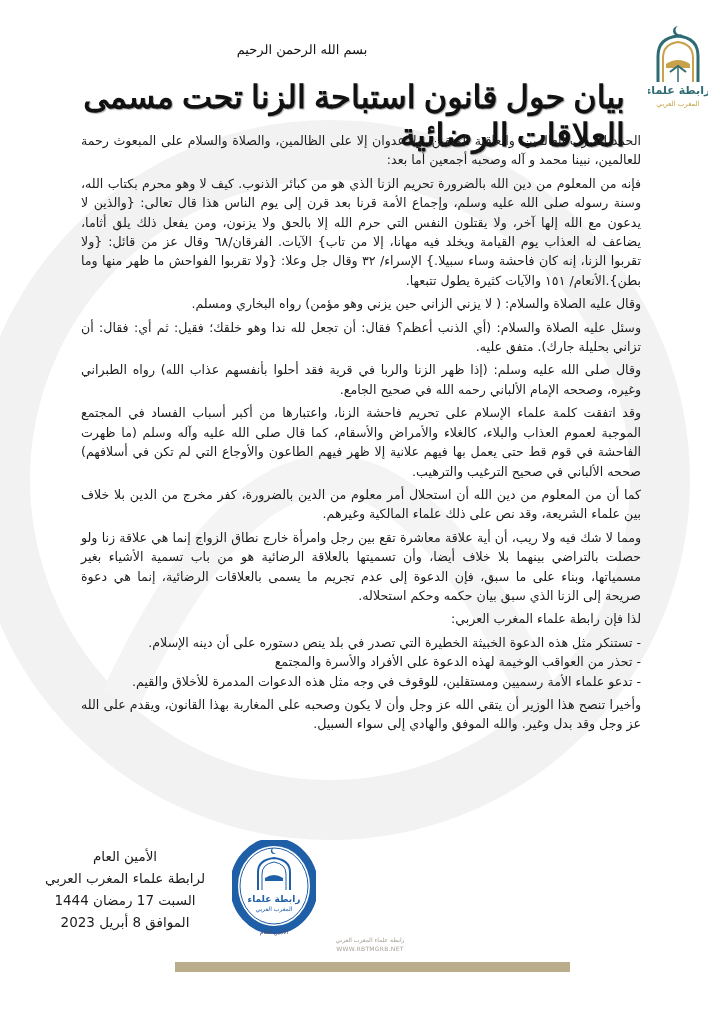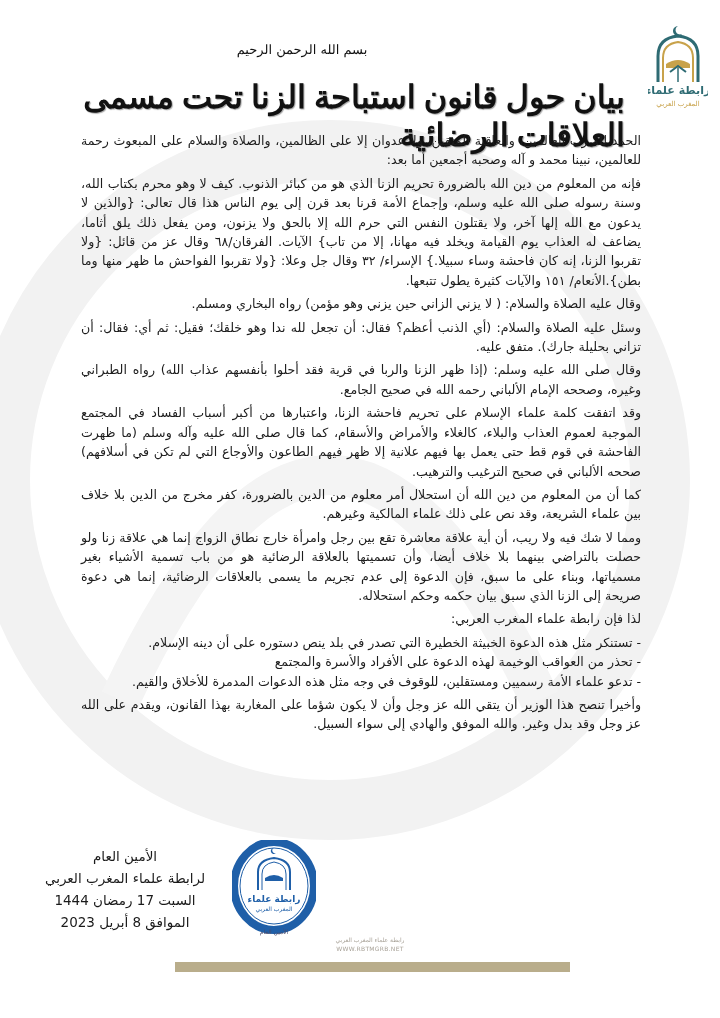--- a/index.html
+++ b/index.html
@@ -157,21 +157,21 @@
     <p>وقال عليه الصلاة والسلام: ( لا يزني الزاني حين يزني وهو مؤمن) رواه البخاري ومسلم.</p>
     <p>وسئل عليه الصلاة والسلام: (أي الذنب أعظم؟ فقال: أن تجعل لله ندا وهو خلقك؛ فقيل: ثم أي: فقال: أن تزاني بحليلة جارك). متفق عليه.</p>
     <p>وقال صلى الله عليه وسلم: (إذا ظهر الزنا والربا في قرية فقد أحلوا بأنفسهم عذاب الله) رواه الطبراني وغيره، وصححه الإمام الألباني رحمه الله في صحيح الجامع.</p>
     <p>وقد اتفقت كلمة علماء الإسلام على تحريم فاحشة الزنا، واعتبارها من أكبر أسباب الفساد في المجتمع الموجبة لعموم العذاب والبلاء، كالغلاء والأمراض والأسقام، كما قال صلى الله عليه وآله وسلم (ما ظهرت الفاحشة في قوم قط حتى يعمل بها فيهم علانية إلا ظهر فيهم الطاعون والأوجاع التي لم تكن في أسلافهم) صححه الألباني في صحيح الترغيب والترهيب.</p>
     <p>كما أن من المعلوم من دين الله أن استحلال أمر معلوم من الدين بالضرورة، كفر مخرج من الدين بلا خلاف بين علماء الشريعة، وقد نص على ذلك علماء المالكية وغيرهم.</p>
     <p>ومما لا شك فيه ولا ريب، أن أية علاقة معاشرة تقع بين رجل وامرأة خارج نطاق الزواج إنما هي علاقة زنا ولو حصلت بالتراضي بينهما بلا خلاف أيضا، وأن تسميتها بالعلاقة الرضائية هو من باب تسمية الأشياء بغير مسمياتها، وبناء على ما سبق، فإن الدعوة إلى عدم تجريم ما يسمى بالعلاقات الرضائية، إنما هي دعوة صريحة إلى الزنا الذي سبق بيان حكمه وحكم استحلاله.</p>
     <p>لذا فإن رابطة علماء المغرب العربي:</p>
     <p class="bullet">-  تستنكر مثل هذه الدعوة  الخبيثة الخطيرة التي تصدر في بلد ينص دستوره على أن دينه الإسلام.</p>
     <p class="bullet">- تحذر من العواقب الوخيمة  لهذه الدعوة على الأفراد والأسرة والمجتمع</p>
     <p class="bullet">- تدعو علماء الأمة رسميين ومستقلين، للوقوف في وجه مثل هذه الدعوات المدمرة للأخلاق والقيم.</p>
-    <p>وأخيرا تنصح هذا الوزير أن يتقي الله عز وجل وأن لا يكون شؤما على المغاربة بهذا القانون، ويقدم على الله عز وجل وقد بدل وغير. والله الموفق والهادي إلى سواء السبيل.</p>
+    <p>وأخيرا تنصح هذا الوزير أن يتقي الله عز وجل وأن لا يكون وصحبه على المغاربة بهذا القانون، ويقدم على الله عز وجل وقد بدل وغير. والله الموفق والهادي إلى سواء السبيل.</p>
   </div>
 
   <div class="signature">
     <div>الأمين العام</div>
     <div>لرابطة علماء المغرب العربي</div>
     <div>السبت 17 رمضان 1444</div>
     <div>الموافق 8 أبريل 2023</div>
   </div>
 
   <svg class="seal" viewBox="0 0 84 98" xmlns="http://www.w3.org/2000/svg">

